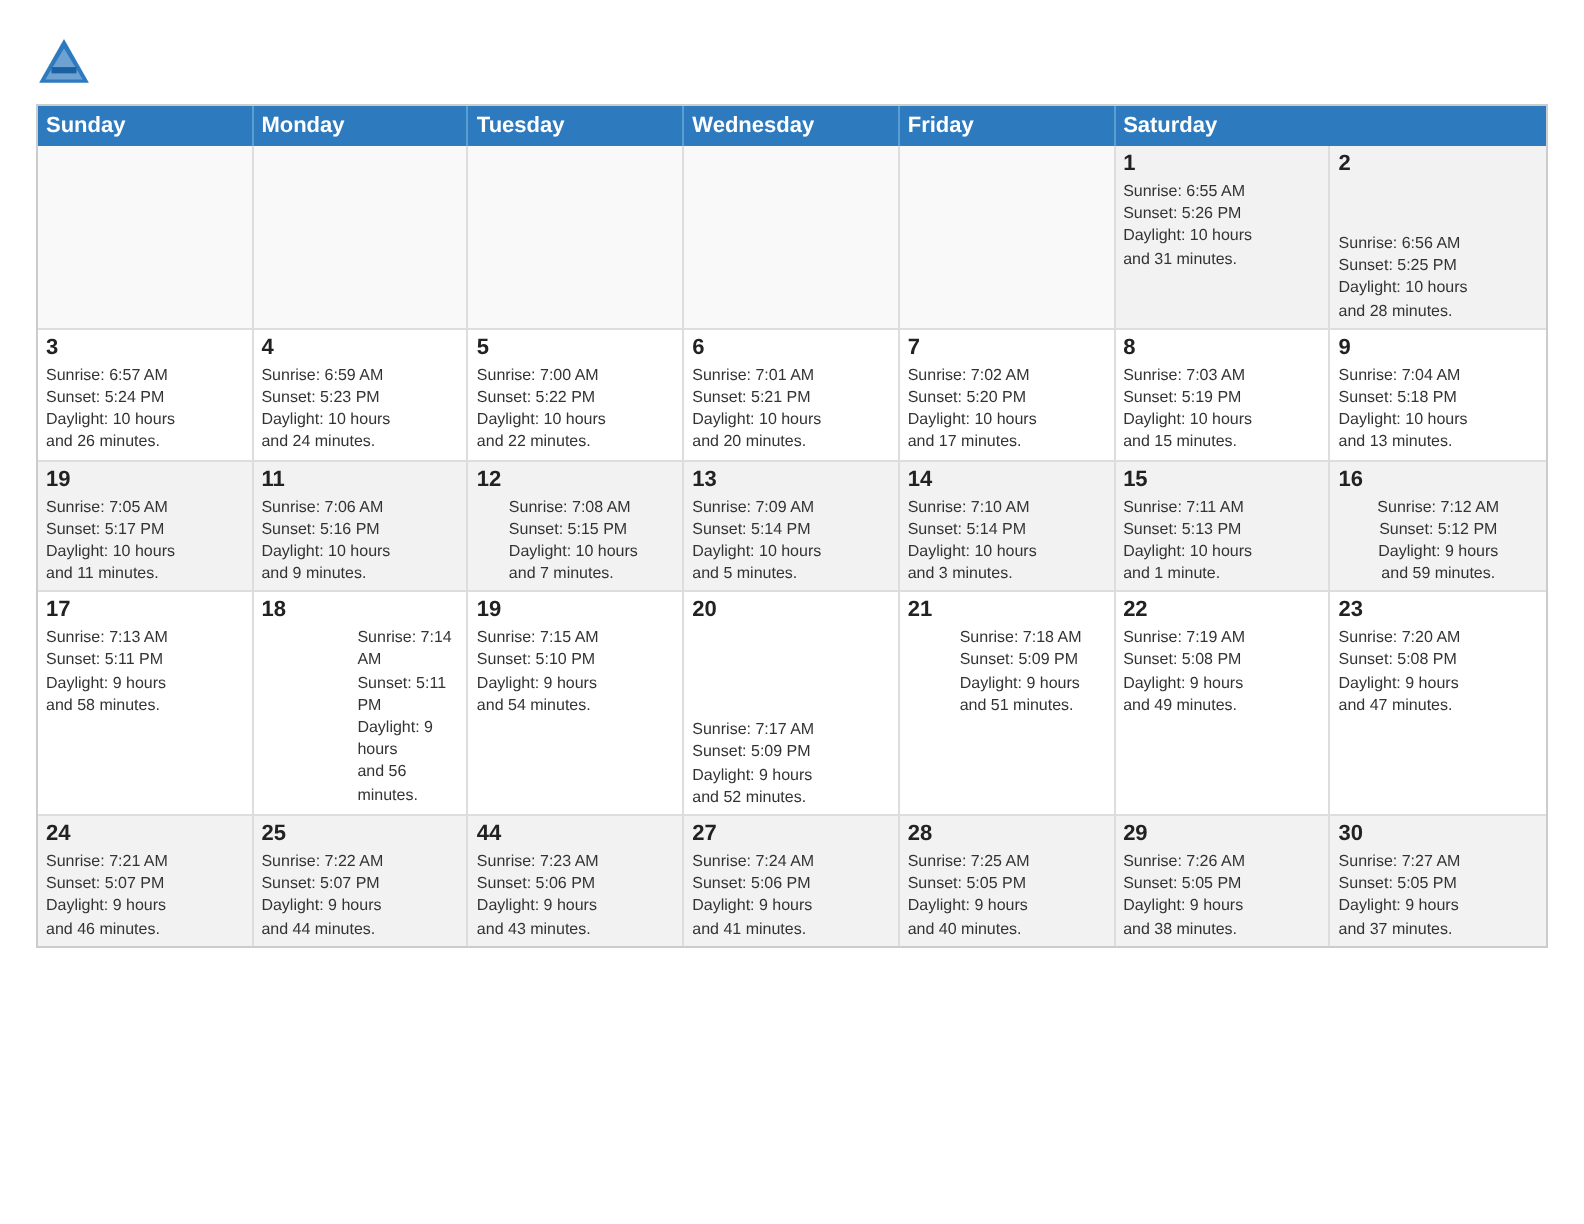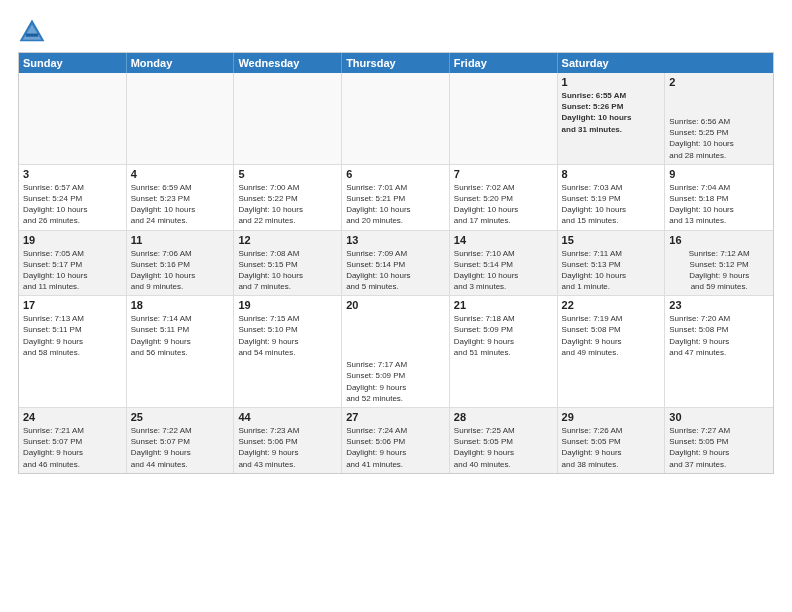--- a/index.html
+++ b/index.html
@@ -127,35 +127,35 @@
     <div class="title-block">
       <div class="month-title"></div>
       <div class="location"></div>
     </div>
   </div>
 
   <div class="calendar">
     <div class="cal-header-row">
     <div class="cal-header-cell">Sunday</div>
         <div class="cal-header-cell">Monday</div>
+        <div class="cal-header-cell">Tuesday</div>
         <div class="cal-header-cell">Wednesday</div>
-        <div class="cal-header-cell">Thursday</div>
         <div class="cal-header-cell">Friday</div>
         <div class="cal-header-cell">Saturday</div>
       </div>
     <div class="cal-body">
     <div class="cal-row">
           <div class="cal-cell empty"></div>
           <div class="cal-cell empty"></div>
           <div class="cal-cell empty"></div>
           <div class="cal-cell empty"></div>
           <div class="cal-cell empty"></div>
           <div class="cal-cell shaded">
             <div class="day-num">1</div>
-            <div class="day-info" style="white-space: pre-line; font-weight: bold;">Sunrise: 6:55 AM
+            <div class="day-info" style="white-space: pre-line;">Sunrise: 6:55 AM
 Sunset: 5:26 PM
 Daylight: 10 hours
 and 31 minutes.</div>
           </div>
           <div class="cal-cell shaded">
             <div class="day-num">2</div>
             <div class="day-info" style="white-space: pre-line; margin-top: 28px;">Sunrise: 6:56 AM
 Sunset: 5:25 PM
 Daylight: 10 hours
 and 28 minutes.</div>
@@ -222,21 +222,21 @@
           </div>
           <div class="cal-cell shaded">
             <div class="day-num">11</div>
             <div class="day-info" style="white-space: pre-line;">Sunrise: 7:06 AM
 Sunset: 5:16 PM
 Daylight: 10 hours
 and 9 minutes.</div>
           </div>
           <div class="cal-cell shaded">
             <div class="day-num">12</div>
-            <div class="day-info" style="white-space: pre-line;">Sunrise: 7:08 AM
+            <div class="day-info" style="white-space: pre-line; margin-left: 16px;">Sunrise: 7:08 AM
 Sunset: 5:15 PM
 Daylight: 10 hours
 and 7 minutes.</div>
           </div>
           <div class="cal-cell shaded">
             <div class="day-num">13</div>
             <div class="day-info" style="white-space: pre-line;">Sunrise: 7:09 AM
 Sunset: 5:14 PM
 Daylight: 10 hours
 and 5 minutes.</div>
@@ -266,42 +266,42 @@
         <div class="cal-row">
           <div class="cal-cell">
             <div class="day-num">17</div>
             <div class="day-info" style="white-space: pre-line;">Sunrise: 7:13 AM
 Sunset: 5:11 PM
 Daylight: 9 hours
 and 58 minutes.</div>
           </div>
           <div class="cal-cell">
             <div class="day-num">18</div>
-            <div class="day-info" style="white-space: pre-line;">Sunrise: 7:14 AM
+            <div class="day-info" style="white-space: pre-line; margin-left: 48px;">Sunrise: 7:14 AM
 Sunset: 5:11 PM
 Daylight: 9 hours
 and 56 minutes.</div>
           </div>
           <div class="cal-cell">
             <div class="day-num">19</div>
             <div class="day-info" style="white-space: pre-line;">Sunrise: 7:15 AM
 Sunset: 5:10 PM
 Daylight: 9 hours
 and 54 minutes.</div>
           </div>
           <div class="cal-cell">
             <div class="day-num">20</div>
             <div class="day-info" style="white-space: pre-line; margin-top: 48px;">Sunrise: 7:17 AM
 Sunset: 5:09 PM
 Daylight: 9 hours
 and 52 minutes.</div>
           </div>
           <div class="cal-cell">
             <div class="day-num">21</div>
-            <div class="day-info" style="white-space: pre-line;">Sunrise: 7:18 AM
+            <div class="day-info" style="white-space: pre-line; margin-left: 26px;">Sunrise: 7:18 AM
 Sunset: 5:09 PM
 Daylight: 9 hours
 and 51 minutes.</div>
           </div>
           <div class="cal-cell">
             <div class="day-num">22</div>
             <div class="day-info" style="white-space: pre-line;">Sunrise: 7:19 AM
 Sunset: 5:08 PM
 Daylight: 9 hours
 and 49 minutes.</div>

